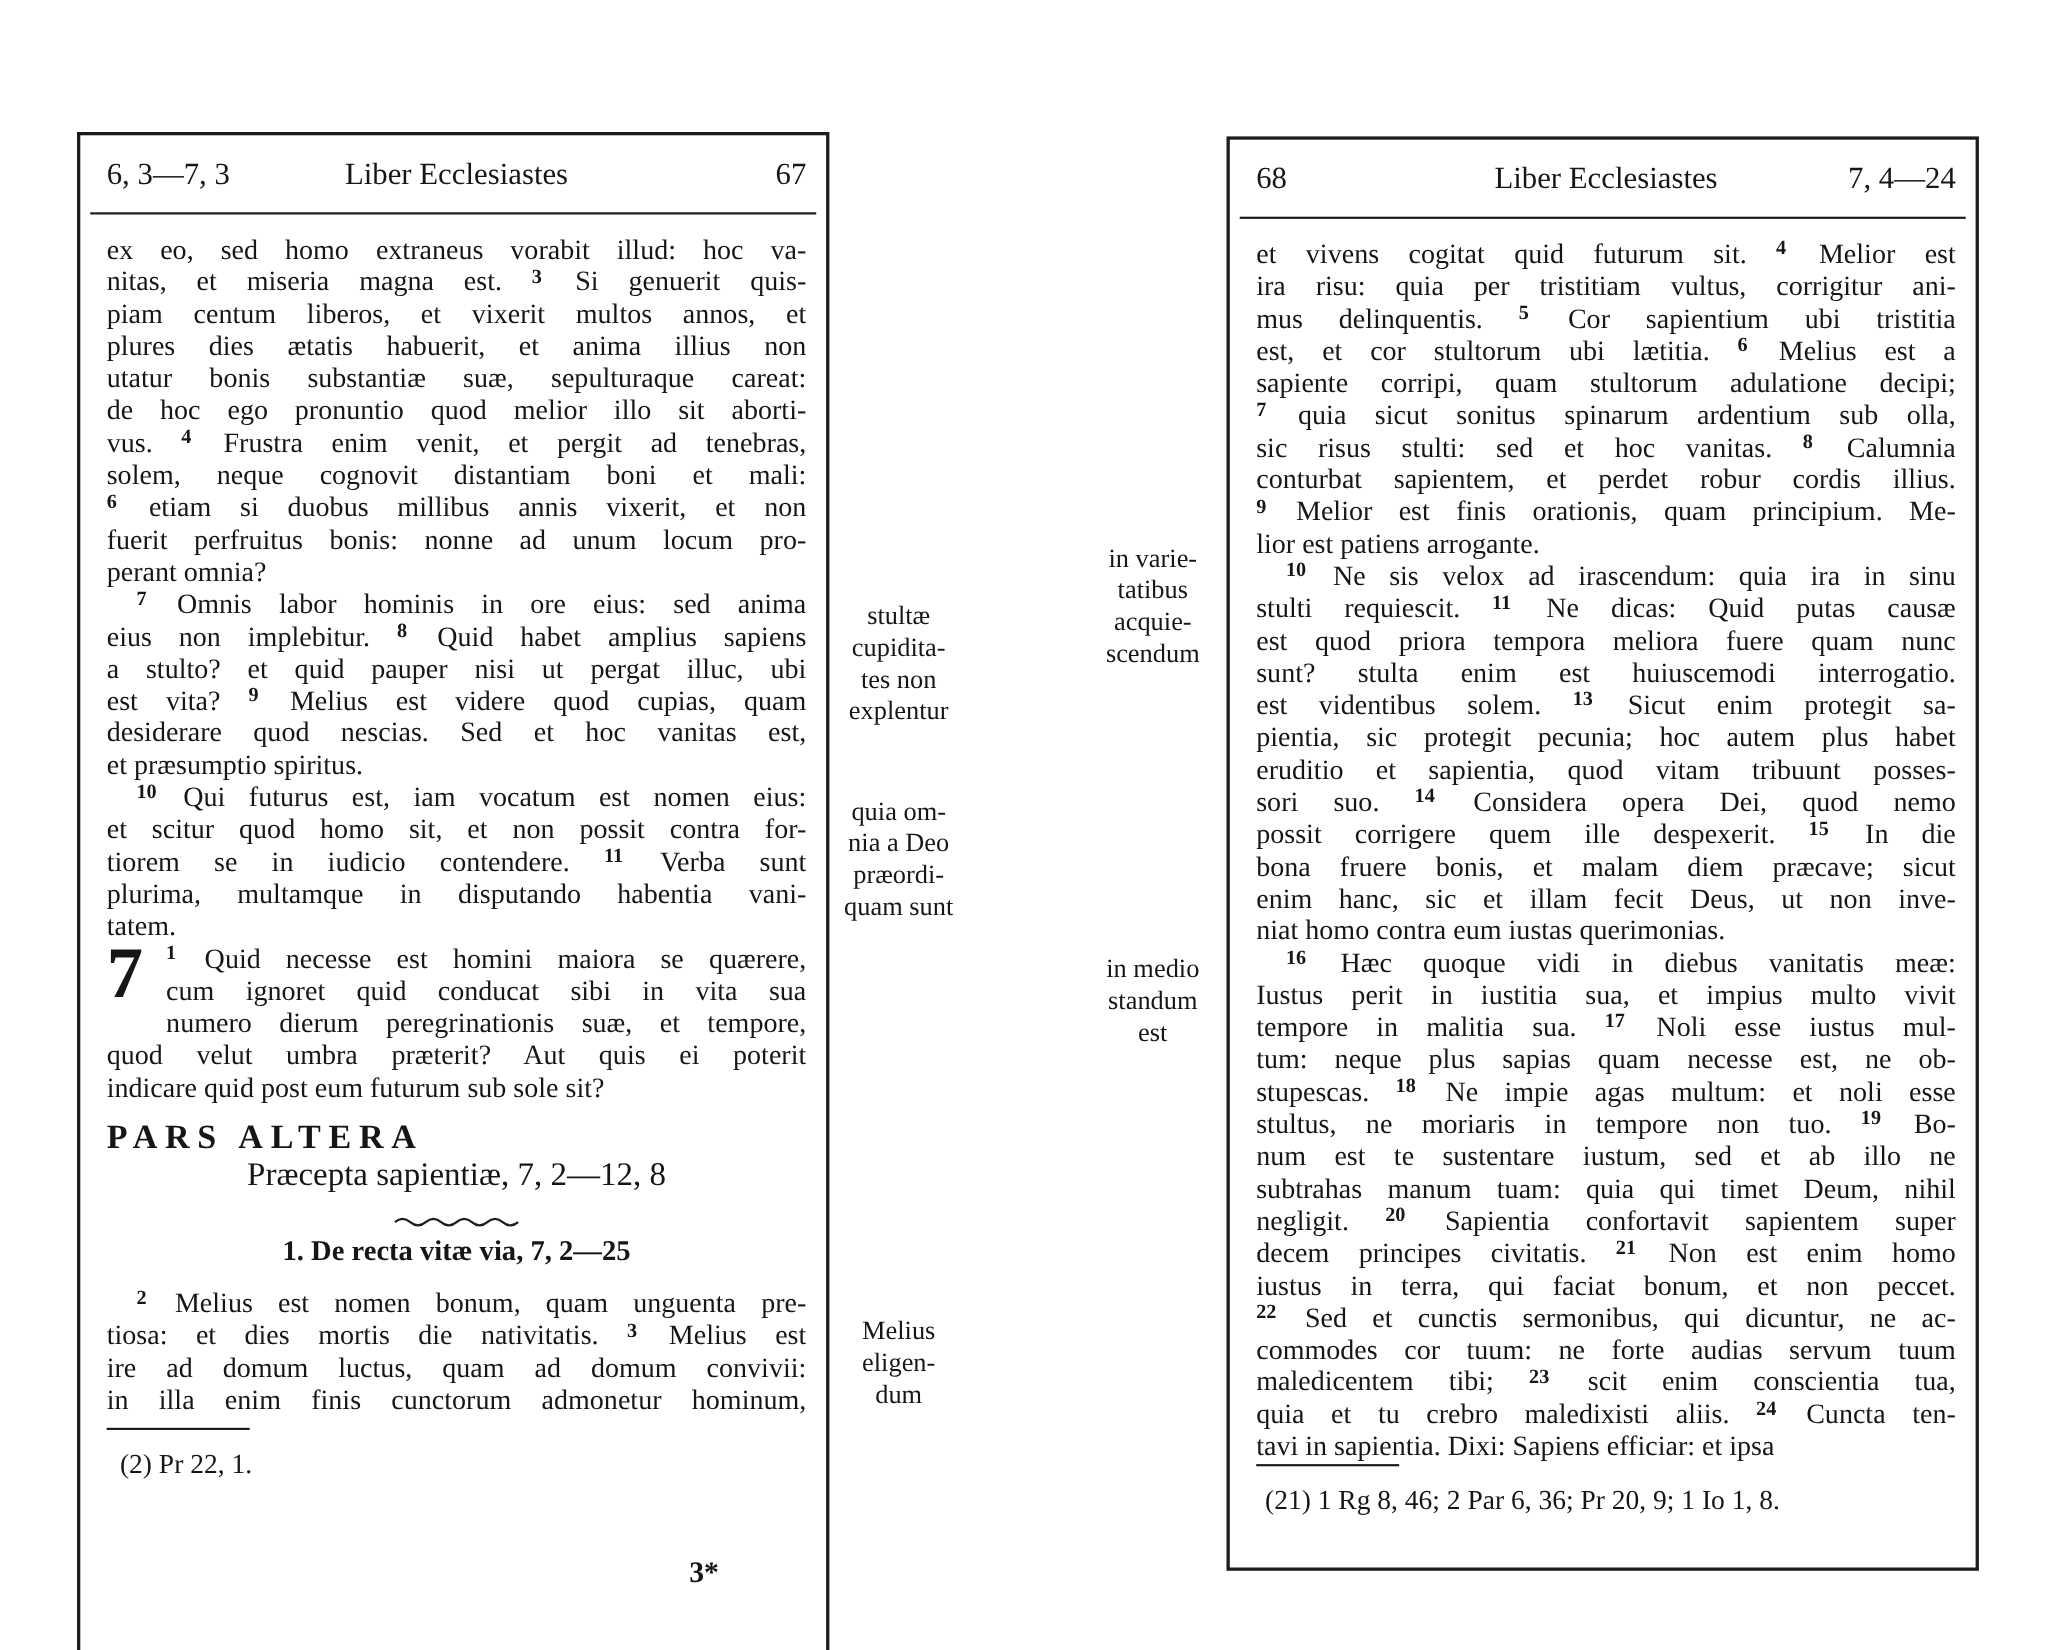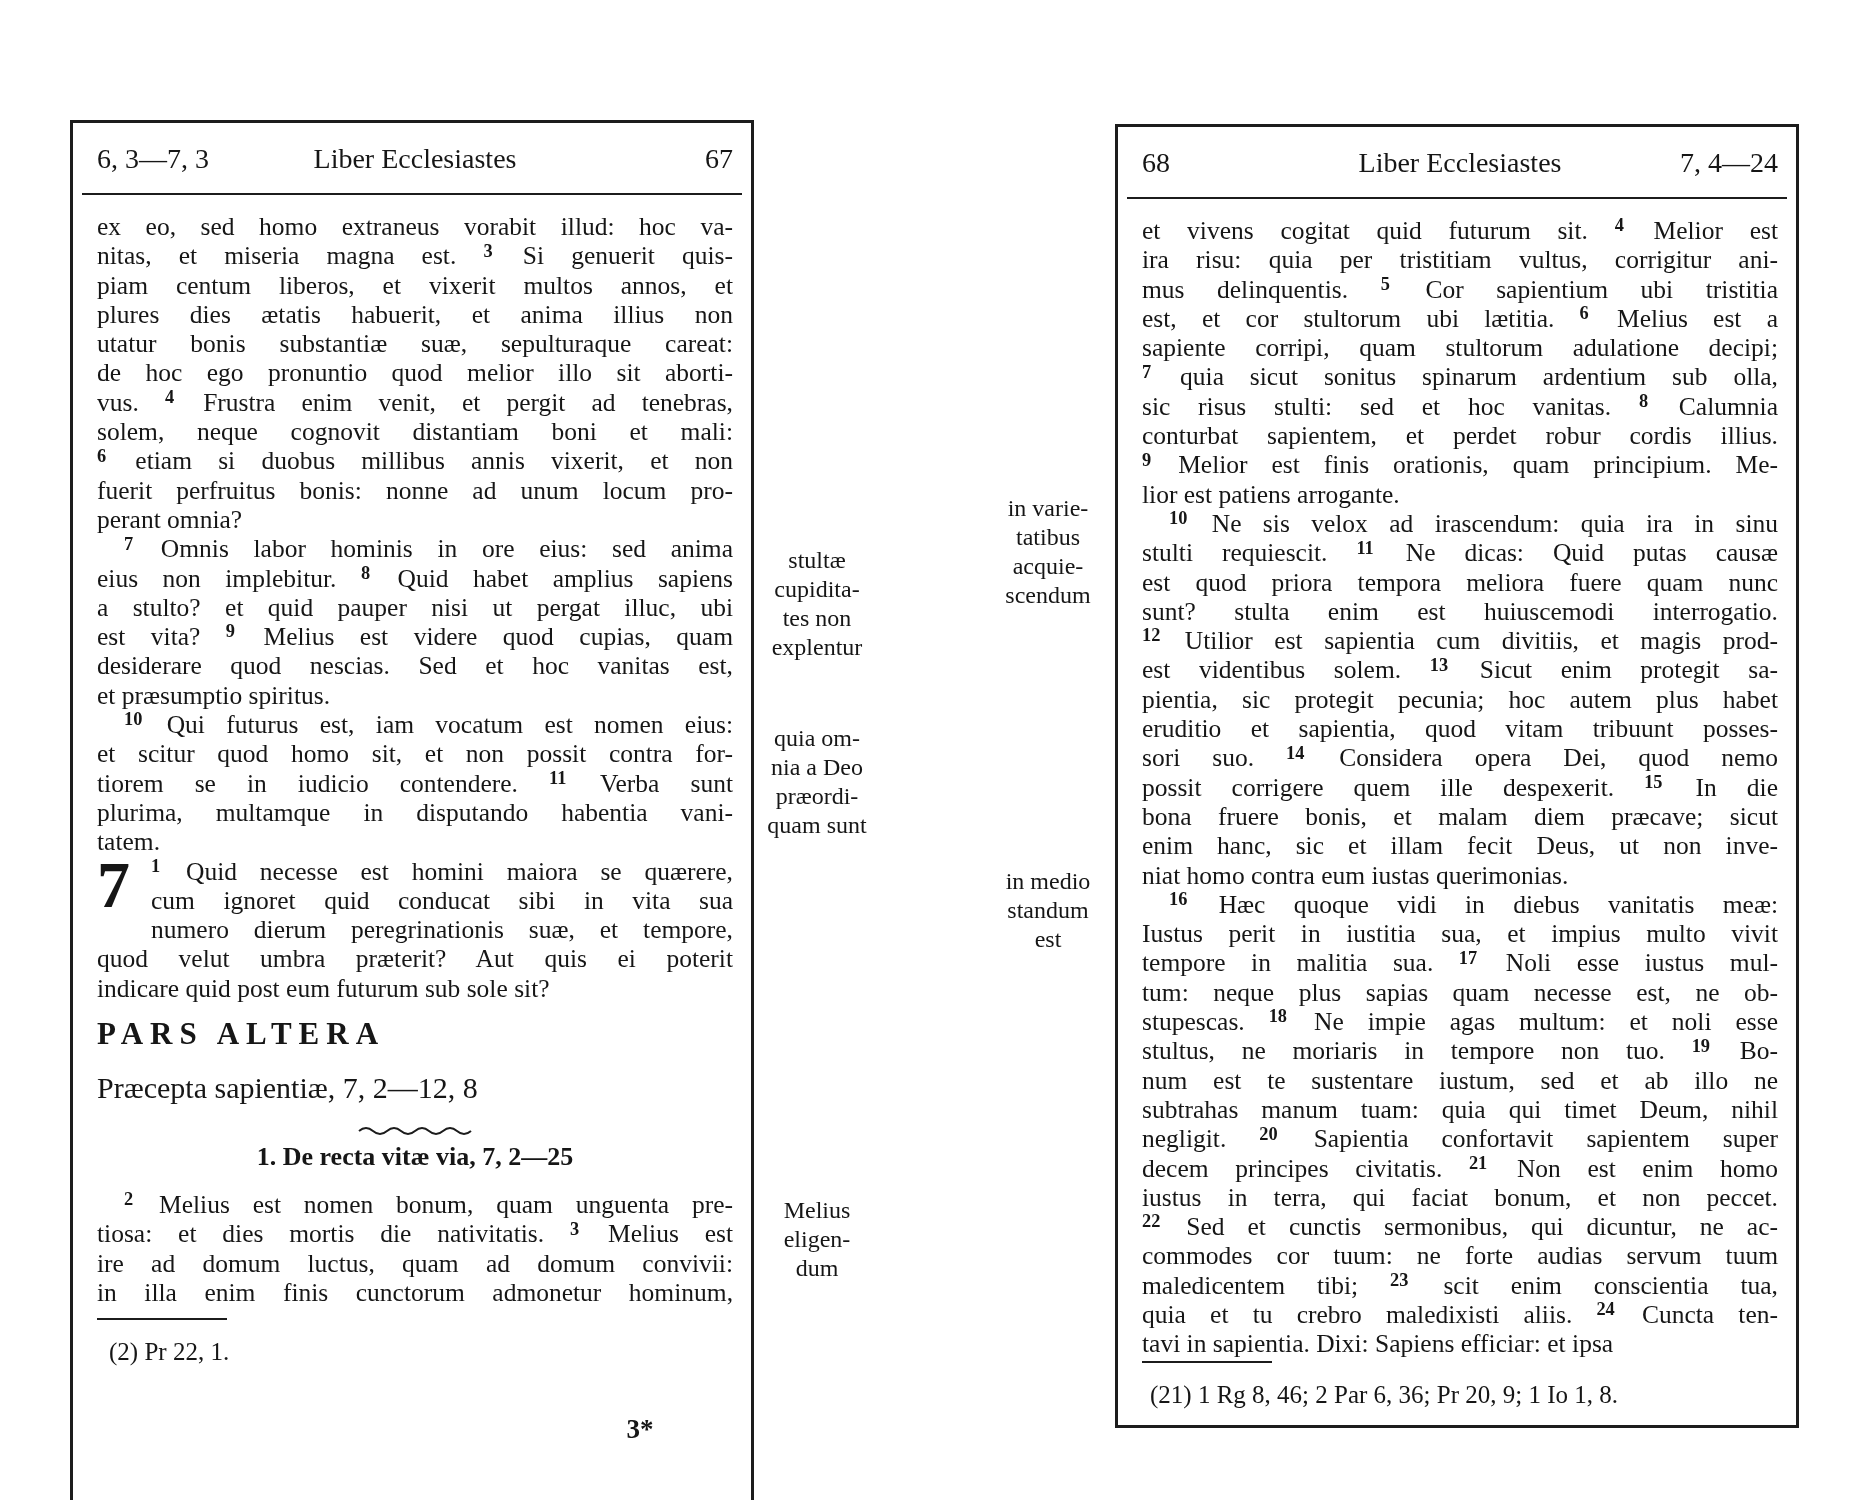--- a/index.html
+++ b/index.html
@@ -46,22 +46,22 @@
   }
   .chap {
     float:left; width:54px; height:59px;
     font-size:66px; line-height:56px; font-weight:700;
   }
   .heading1 {
     margin-top:14px; font-size:31px; line-height:34px;
     letter-spacing:7px; font-weight:700;
   }
   .heading2 {
-    margin-top:20px; font-size:30px; line-height:33px;
-    font-weight:400;
+    margin-top:0; font-size:30px; line-height:33px;
+    text-align:center; font-weight:400;
   }
   .squig { margin-top:10px; height:14px; text-align:center; }
   .heading3 {
     margin-top:14px; font-size:26px; line-height:30px;
     text-align:center; font-weight:700;
   }
   .heading3 + .para { margin-top:18px; }
   .fnrule {
     width:130px; border-top:2.5px solid #1c1c1c;
     margin:11px 0 0 0; height:0;
@@ -163,21 +163,20 @@
           <div class="ln">sic risus stulti: sed et hoc vanitas. <sup class="vn">8</sup> Calumnia</div>
           <div class="ln">conturbat sapientem, et perdet robur cordis illius.</div>
           <div class="ln"><sup class="vn">9</sup> Melior est finis orationis, quam principium. Me-</div>
           <div class="ln last">lior est patiens arrogante.</div>
         </div>
         <div class="para">
           <div class="ln ind"><sup class="vn">10</sup> Ne sis velox ad irascendum: quia ira in sinu</div>
           <div class="ln">stulti requiescit. <sup class="vn">11</sup> Ne dicas: Quid putas causæ</div>
           <div class="ln">est quod priora tempora meliora fuere quam nunc</div>
           <div class="ln">sunt? stulta enim est huiuscemodi interrogatio.</div>
-          <div class="ln"><sup class="vn">12</sup> Utilior est sapientia cum divitiis, et magis prod-</div>
           <div class="ln">est videntibus solem. <sup class="vn">13</sup> Sicut enim protegit sa-</div>
           <div class="ln">pientia, sic protegit pecunia; hoc autem plus habet</div>
           <div class="ln">eruditio et sapientia, quod vitam tribuunt posses-</div>
           <div class="ln">sori suo. <sup class="vn">14</sup> Considera opera Dei, quod nemo</div>
           <div class="ln">possit corrigere quem ille despexerit. <sup class="vn">15</sup> In die</div>
           <div class="ln">bona fruere bonis, et malam diem præcave; sicut</div>
           <div class="ln">enim hanc, sic et illam fecit Deus, ut non inve-</div>
           <div class="ln last">niat homo contra eum iustas querimonias.</div>
         </div>
         <div class="para">

